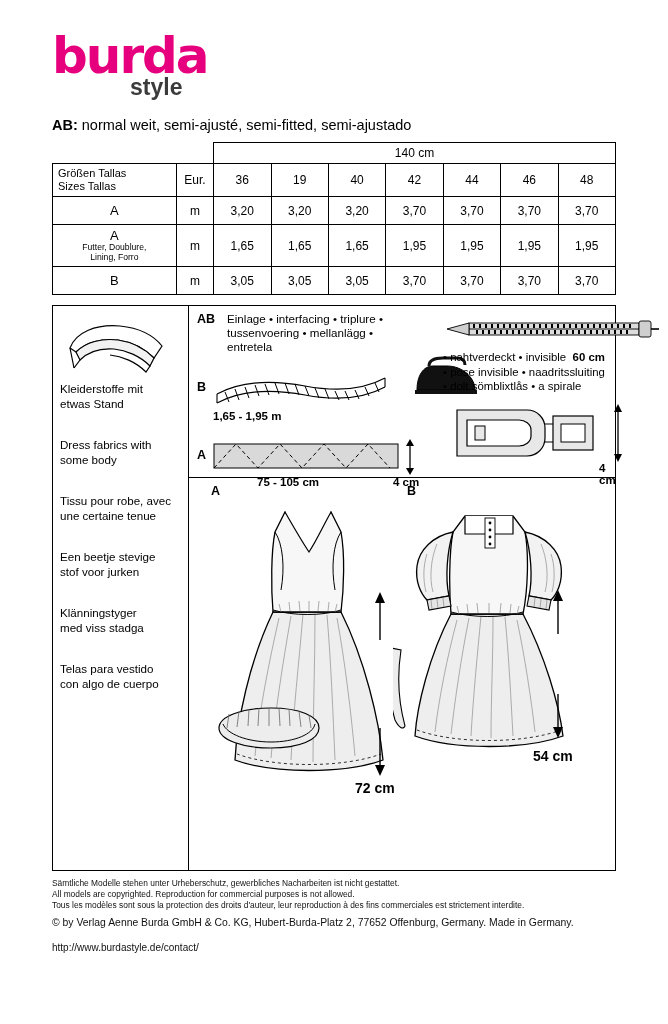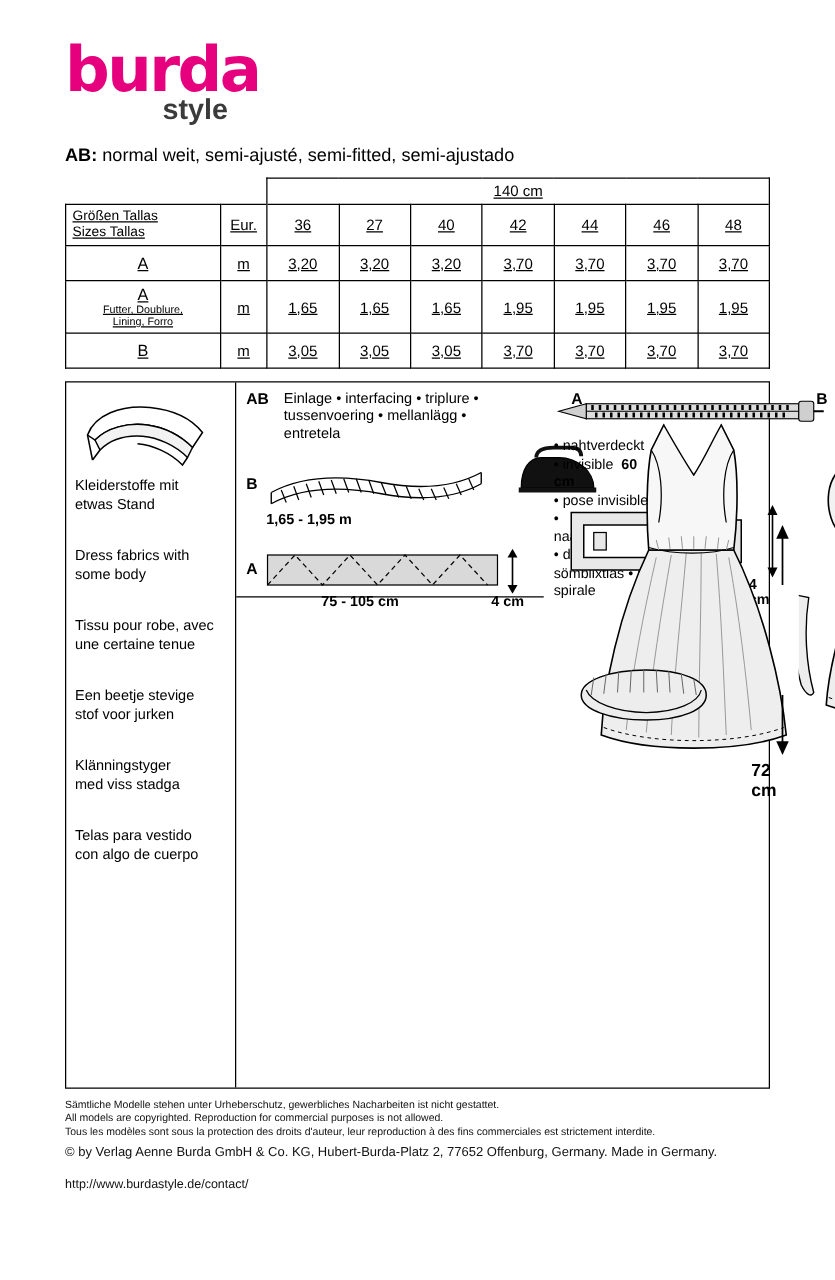--- a/index.html
+++ b/index.html
@@ -66,21 +66,20 @@
     margin-top: 3px;
   }
   .title-sub b { font-weight: bold; }
 
   
   table.fabric {
     width: 100%;
     border-collapse: collapse;
     margin-top: 9px;
     font-size: 11.5px;
-    text-decoration: underline;
   }
   table.fabric th, table.fabric td {
     border: 1px solid #000;
     text-align: center;
     padding: 3px 2px;
     vertical-align: middle;
   }
   table.fabric .lbl {
     text-align: left;
     padding-left: 5px;
@@ -116,21 +115,21 @@
   .left-col {
     width: 136px;
     border-right: 1px solid #000;
     padding: 6px 7px 4px 7px;
     font-size: 11.6px;
     line-height: 14.5px;
   }
   .left-col .fabtext { margin-bottom: 27px; }
   .fold-fabric { height: 58px; margin: 6px 0 6px 2px; }
 
-  .right-col { flex: 1; display: flex; }
+  .right-col { flex: 1; display: flex; flex-direction: column; }
   .notions {
     border-bottom: 1px solid #000;
     height: 172px;
     position: relative;
     padding: 6px 6px 0 8px;
   }
   .notions .col-split { display: flex; height: 100%; }
   .not-left { width: 232px; position: relative; }
   .not-right { flex: 1; position: relative; border-left: 0; }
   .ab-tag { font-weight: bold; font-size: 12.5px; }
@@ -182,21 +181,21 @@
       <td class="nb" style="border:none"></td>
       <td class="width-head" colspan="7" style="border:1px solid #000; border-bottom:none;">140 cm</td>
     </tr>
     <tr>
       <td class="lbl sizes-cell" rowspan="1">
         <div>Größen  Tallas</div>
         <div>Sizes   Tallas</div>
       </td>
       <td class="unit sizenum">Eur.</td>
       <td class="size sizenum">36</td>
-      <td class="size sizenum">27</td>
+      <td class="size sizenum">19</td>
       <td class="size sizenum">40</td>
       <td class="size sizenum">42</td>
       <td class="size sizenum">44</td>
       <td class="size sizenum">46</td>
       <td class="size sizenum">48</td>
     </tr>
 
     <tr style="height:28px">
       <td class="row-a-label">A</td>
       <td class="unit val">m</td>

